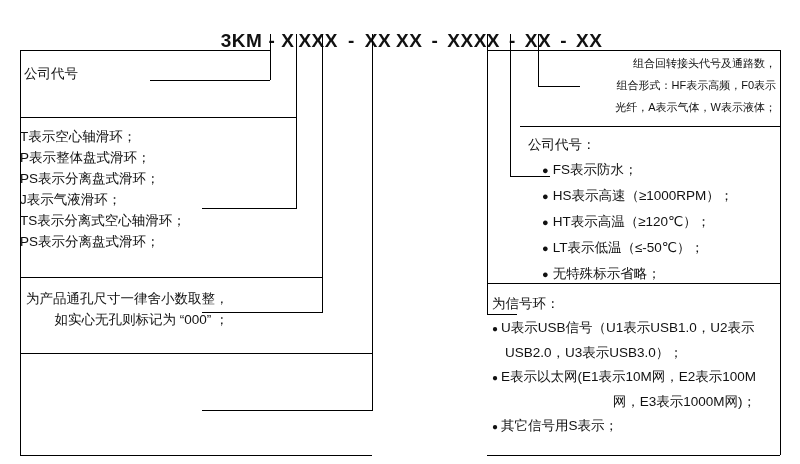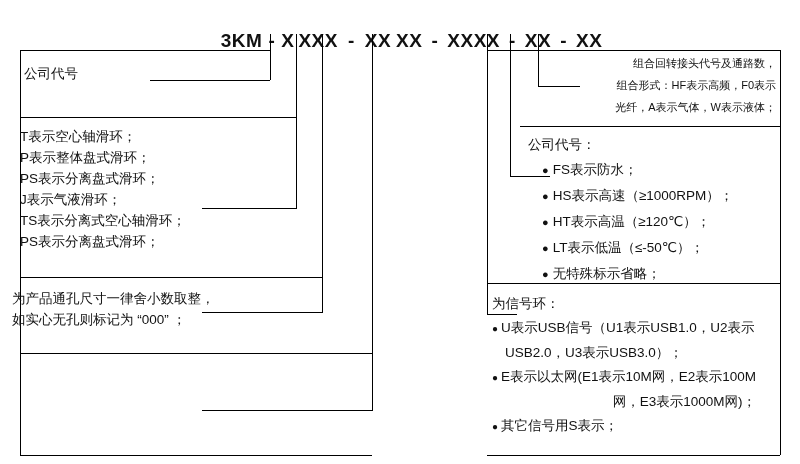--- a/index.html
+++ b/index.html
@@ -88,21 +88,21 @@
 
   <div class="blk" style="left:20px;top:126px;">
     <div>T表示空心轴滑环；</div>
     <div>P表示整体盘式滑环；</div>
     <div>PS表示分离盘式滑环；</div>
     <div>J表示气液滑环；</div>
     <div>TS表示分离式空心轴滑环；</div>
     <div>PS表示分离盘式滑环；</div>
   </div>
 
-  <div class="blk" style="left:12px;top:288px;">
+  <div class="blk" style="left:26px;top:288px;text-align:right;">
     <div>为产品通孔尺寸一律舍小数取整，</div>
     <div>如实心无孔则标记为 “000” ；</div>
   </div>
 
 
   <div class="right-blk" style="left:480px;top:52px;width:296px;">
     <div>组合回转接头代号及通路数，</div>
     <div>组合形式：HF表示高频，F0表示</div>
     <div>光纤，A表示气体，W表示液体；</div>
   </div>

